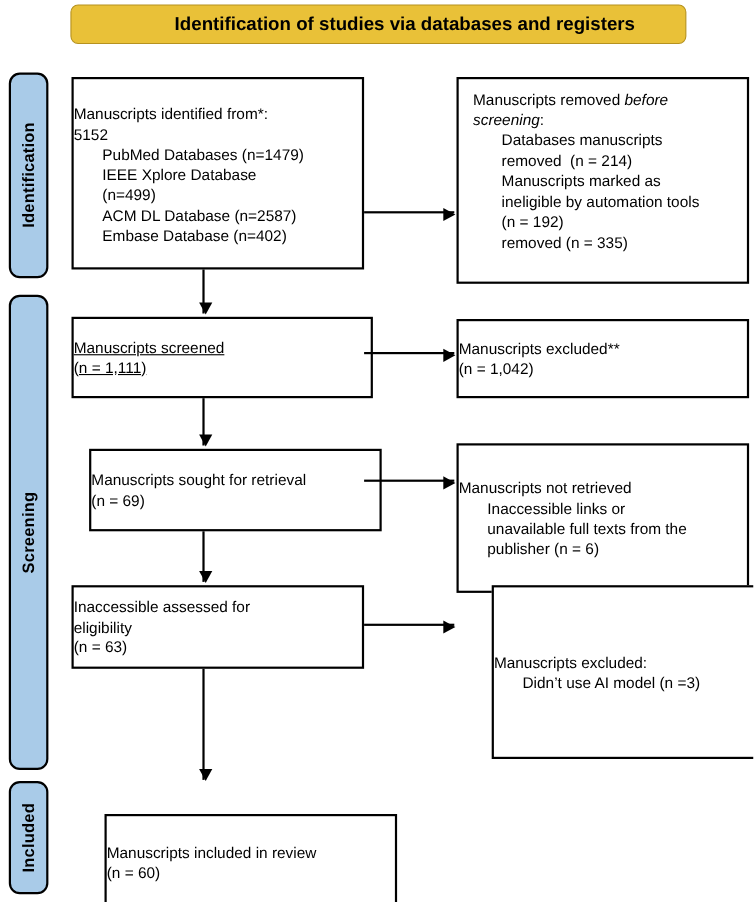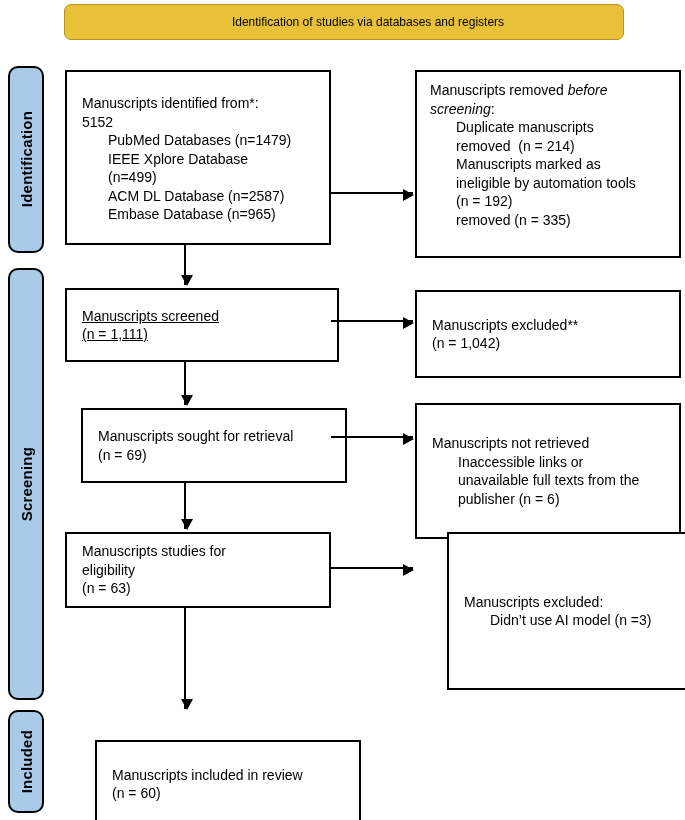--- a/index.html
+++ b/index.html
@@ -11,21 +11,21 @@
   body{font-family:"Liberation Sans", sans-serif;color:#000;}
   .canvas{position:relative;width:685px;height:820px;background:#fff;overflow:hidden;}
 
   
   .banner{
     position:absolute;left:64px;top:4px;width:558px;height:34px;
     background:var(--banner-fill);
     border:1px solid #b6921f;border-radius:7px;
     display:flex;align-items:center;justify-content:center;
   }
-  .banner span{font-weight:normal;font-size:12px;padding-left:48px;}
+  .banner span{font-weight:bold;font-size:17px;padding-left:48px;}
 
   
   .stage{
     position:absolute;left:8px;width:36px;
     background:var(--sidebar-fill);
     border:2px solid #000;border-radius:10px;
     display:flex;align-items:center;justify-content:center;
     box-sizing:border-box;
   }
   .stage .vtext{
@@ -34,30 +34,30 @@
   }
   .stage.identification{top:66px;height:187px;}
   .stage.screening{top:268px;height:432px;}
   .stage.included{top:710px;height:103px;}
 
   
   .box{
     position:absolute;background:#fff;border:2px solid var(--box-border);
     box-sizing:border-box;display:flex;flex-direction:column;
     font-size:14px;line-height:18.5px;
-    padding-left:15px;padding-right:6px;
+    padding-right:6px;
   }
   .box.center{justify-content:center;}
   .ln{white-space:pre;}
   .ind{padding-left:26px;}
 
   .b-identified{left:65px;top:70px;width:266px;height:175px;padding-top:22px;}
   .b-removed{left:415px;top:70px;width:266px;height:188px;padding-top:9px;padding-left:13px;}
   .b-screened{left:65px;top:288px;width:274px;height:74px;text-decoration:underline;}
-  .b-excluded1{left:415px;top:290px;width:266px;height:88px;}
+  .b-excluded1{left:415px;top:290px;width:266px;height:72px;}
   .b-sought{left:81px;top:408px;width:266px;height:75px;}
   .b-notretrieved{left:415px;top:403px;width:266px;height:136px;}
   .b-assessed{left:65px;top:532px;width:266px;height:76px;}
   .b-excluded2{left:415px;top:532px;width:266px;height:158px;margin-left:32px;}
   .b-included{left:65px;top:740px;width:266px;height:88px;margin-left:30px;}
 
   
   .arrow-down{position:absolute;width:0;border-left:2px solid #000;}
   .arrow-down::after{
     content:"";position:absolute;left:-5px;bottom:-1px;
@@ -99,27 +99,27 @@
     <span class="vtext">Included</span>
   </div>
 
   <div class="box b-identified">
     <div class="ln">Manuscripts identified from*:</div>
     <div class="ln">5152</div>
     <div class="ln ind">PubMed Databases (n=1479)</div>
     <div class="ln ind">IEEE Xplore Database</div>
     <div class="ln ind">(n=499)</div>
     <div class="ln ind">ACM DL Database (n=2587)</div>
-    <div class="ln ind">Embase Database (n=965)</div>
+    <div class="ln ind">Embase Database (n=402)</div>
   </div>
 
   <div class="box b-removed">
     <div class="ln"><span>Manuscripts removed </span><i>before</i></div>
     <div class="ln"><i>screening</i><span>:</span></div>
-    <div class="ln ind">Duplicate manuscripts</div>
+    <div class="ln ind">Databases manuscripts</div>
     <div class="ln ind">removed  (n = 214)</div>
     <div class="ln ind">Manuscripts marked as</div>
     <div class="ln ind">ineligible by automation tools</div>
     <div class="ln ind">(n = 192)</div>
     <div class="ln ind">removed (n = 335)</div>
   </div>
 
   <div class="box center b-screened">
     <div class="ln">Manuscripts screened</div>
     <div class="ln">(n = 1,111)</div>
@@ -136,21 +136,21 @@
   </div>
 
   <div class="box center b-notretrieved">
     <div class="ln">Manuscripts not retrieved</div>
     <div class="ln ind">Inaccessible links or</div>
     <div class="ln ind">unavailable full texts from the</div>
     <div class="ln ind">publisher (n = 6)</div>
   </div>
 
   <div class="box center b-assessed">
-    <div class="ln">Manuscripts studies for</div>
+    <div class="ln">Inaccessible assessed for</div>
     <div class="ln">eligibility</div>
     <div class="ln">(n = 63)</div>
   </div>
 
   <div class="box center b-excluded2">
     <div class="ln">Manuscripts excluded:</div>
     <div class="ln ind">Didn’t use AI model (n =3)</div>
   </div>
 
   <div class="box center b-included">

